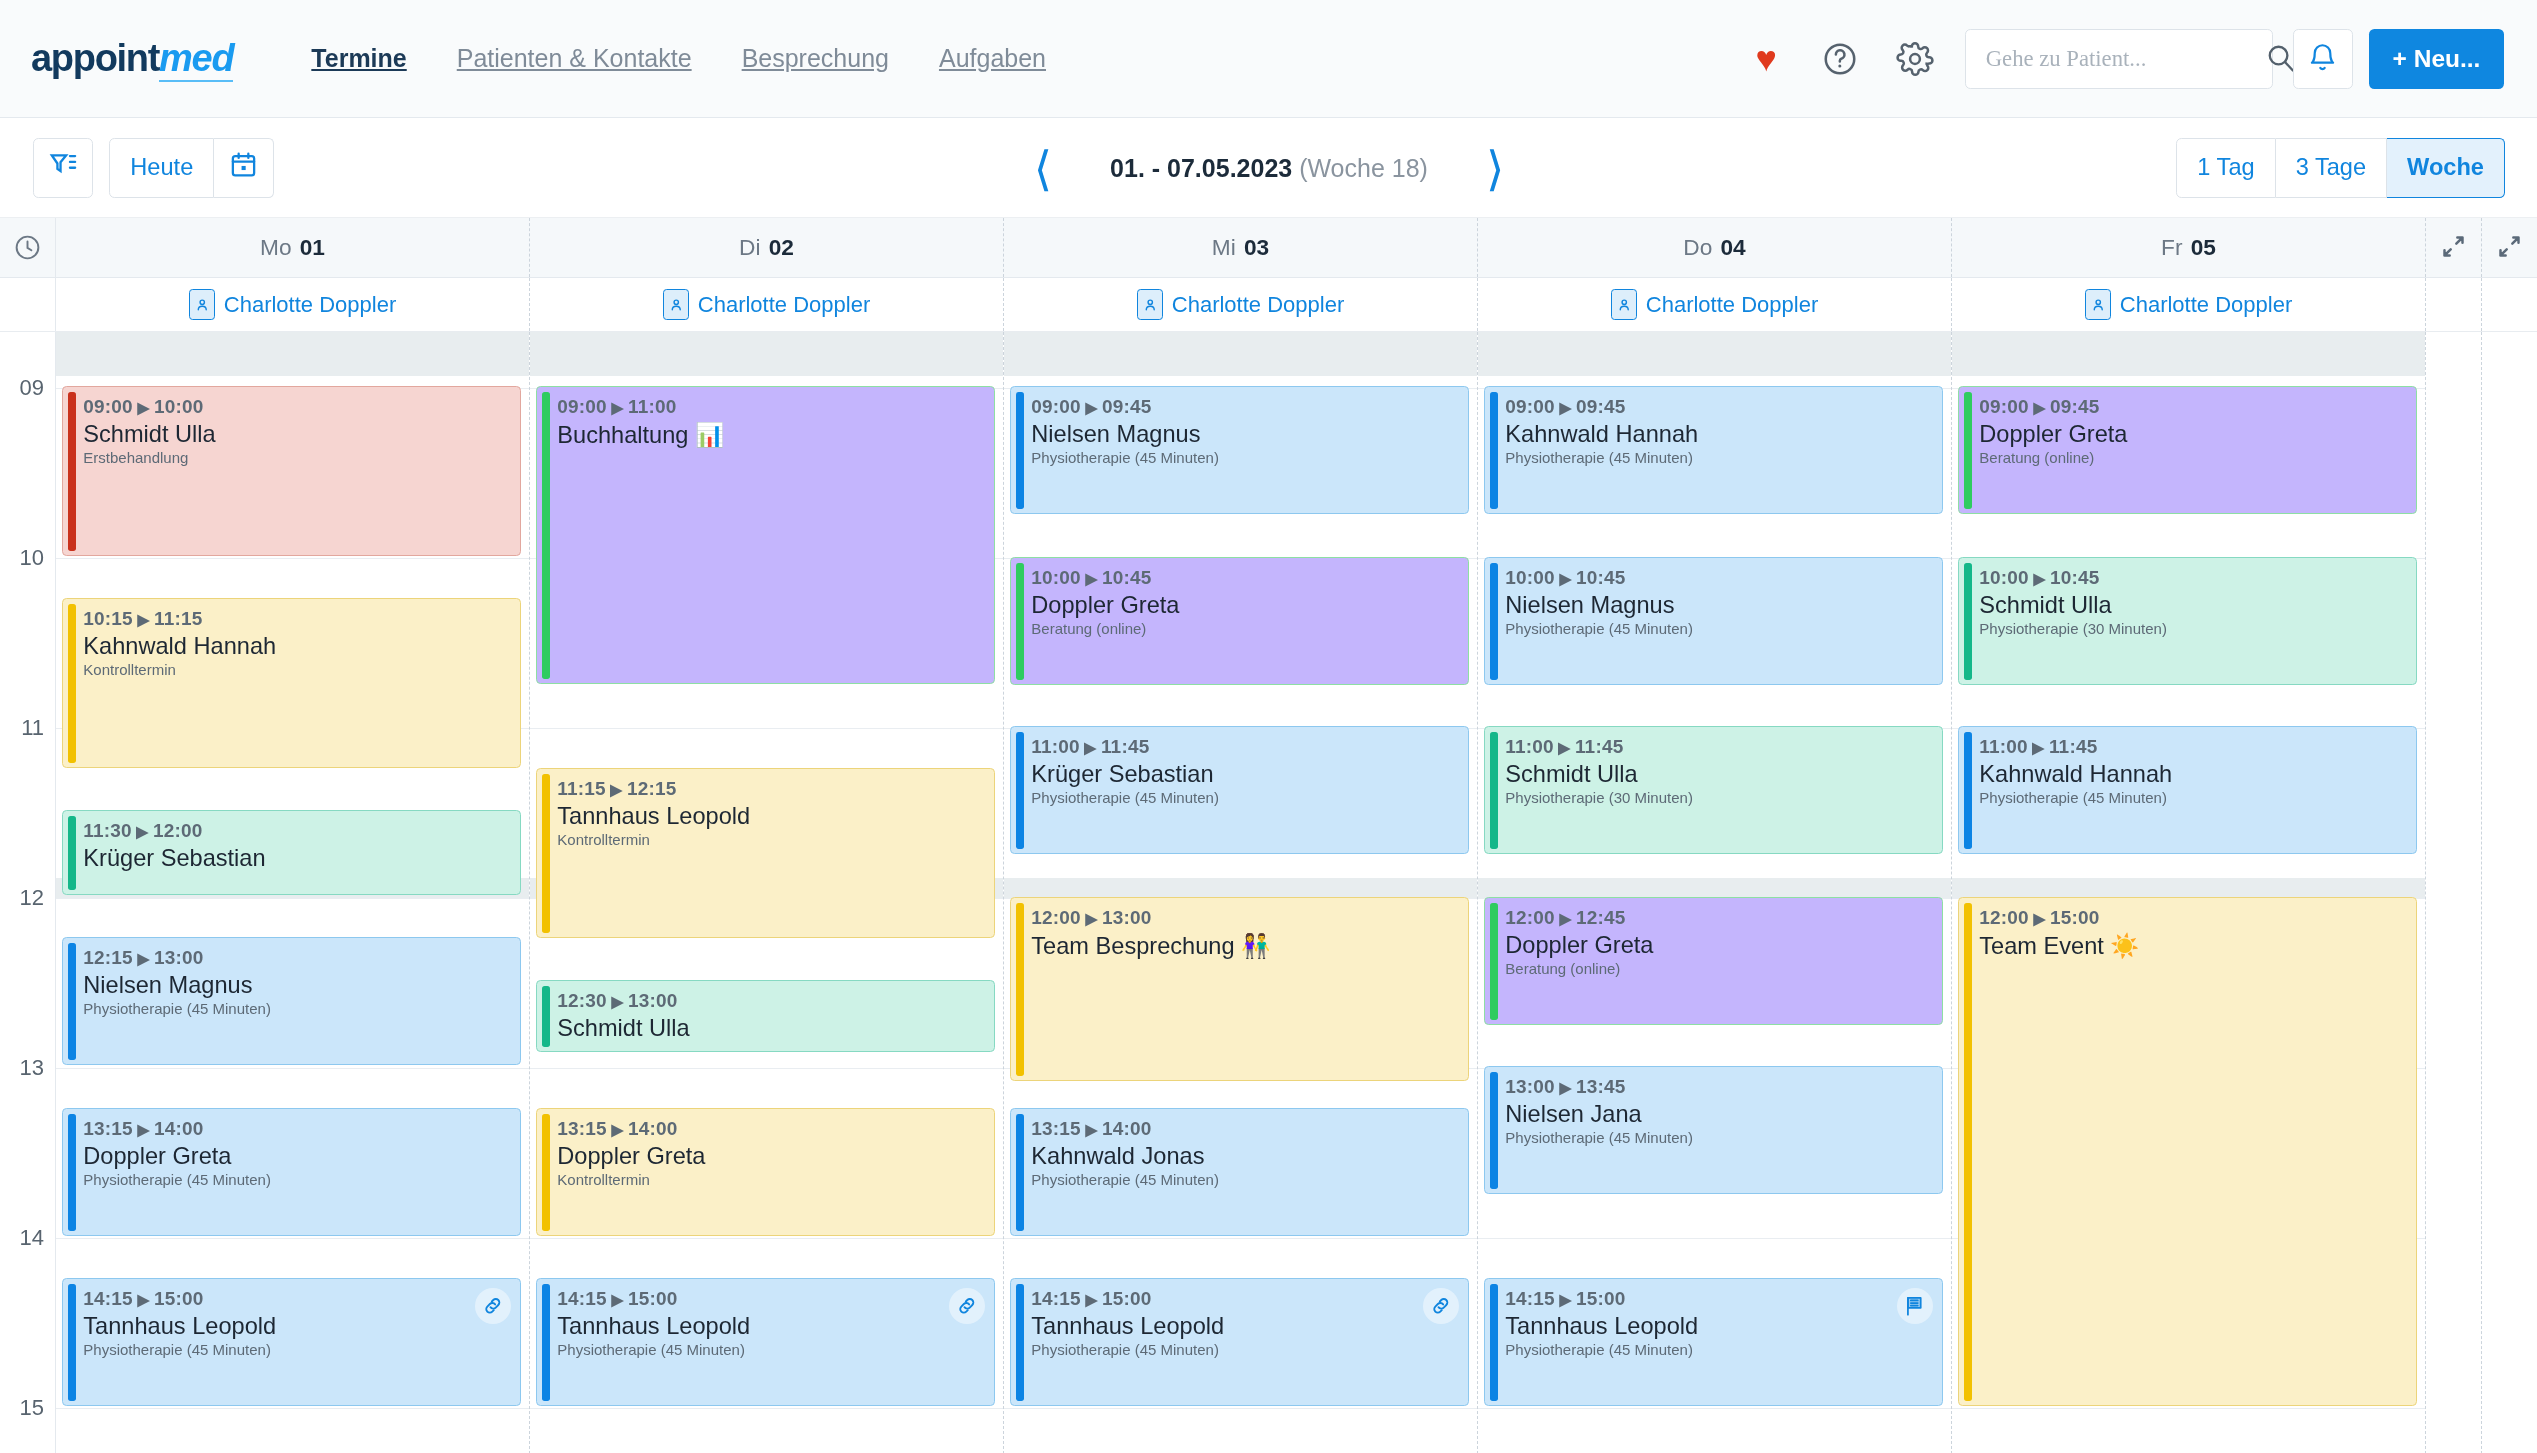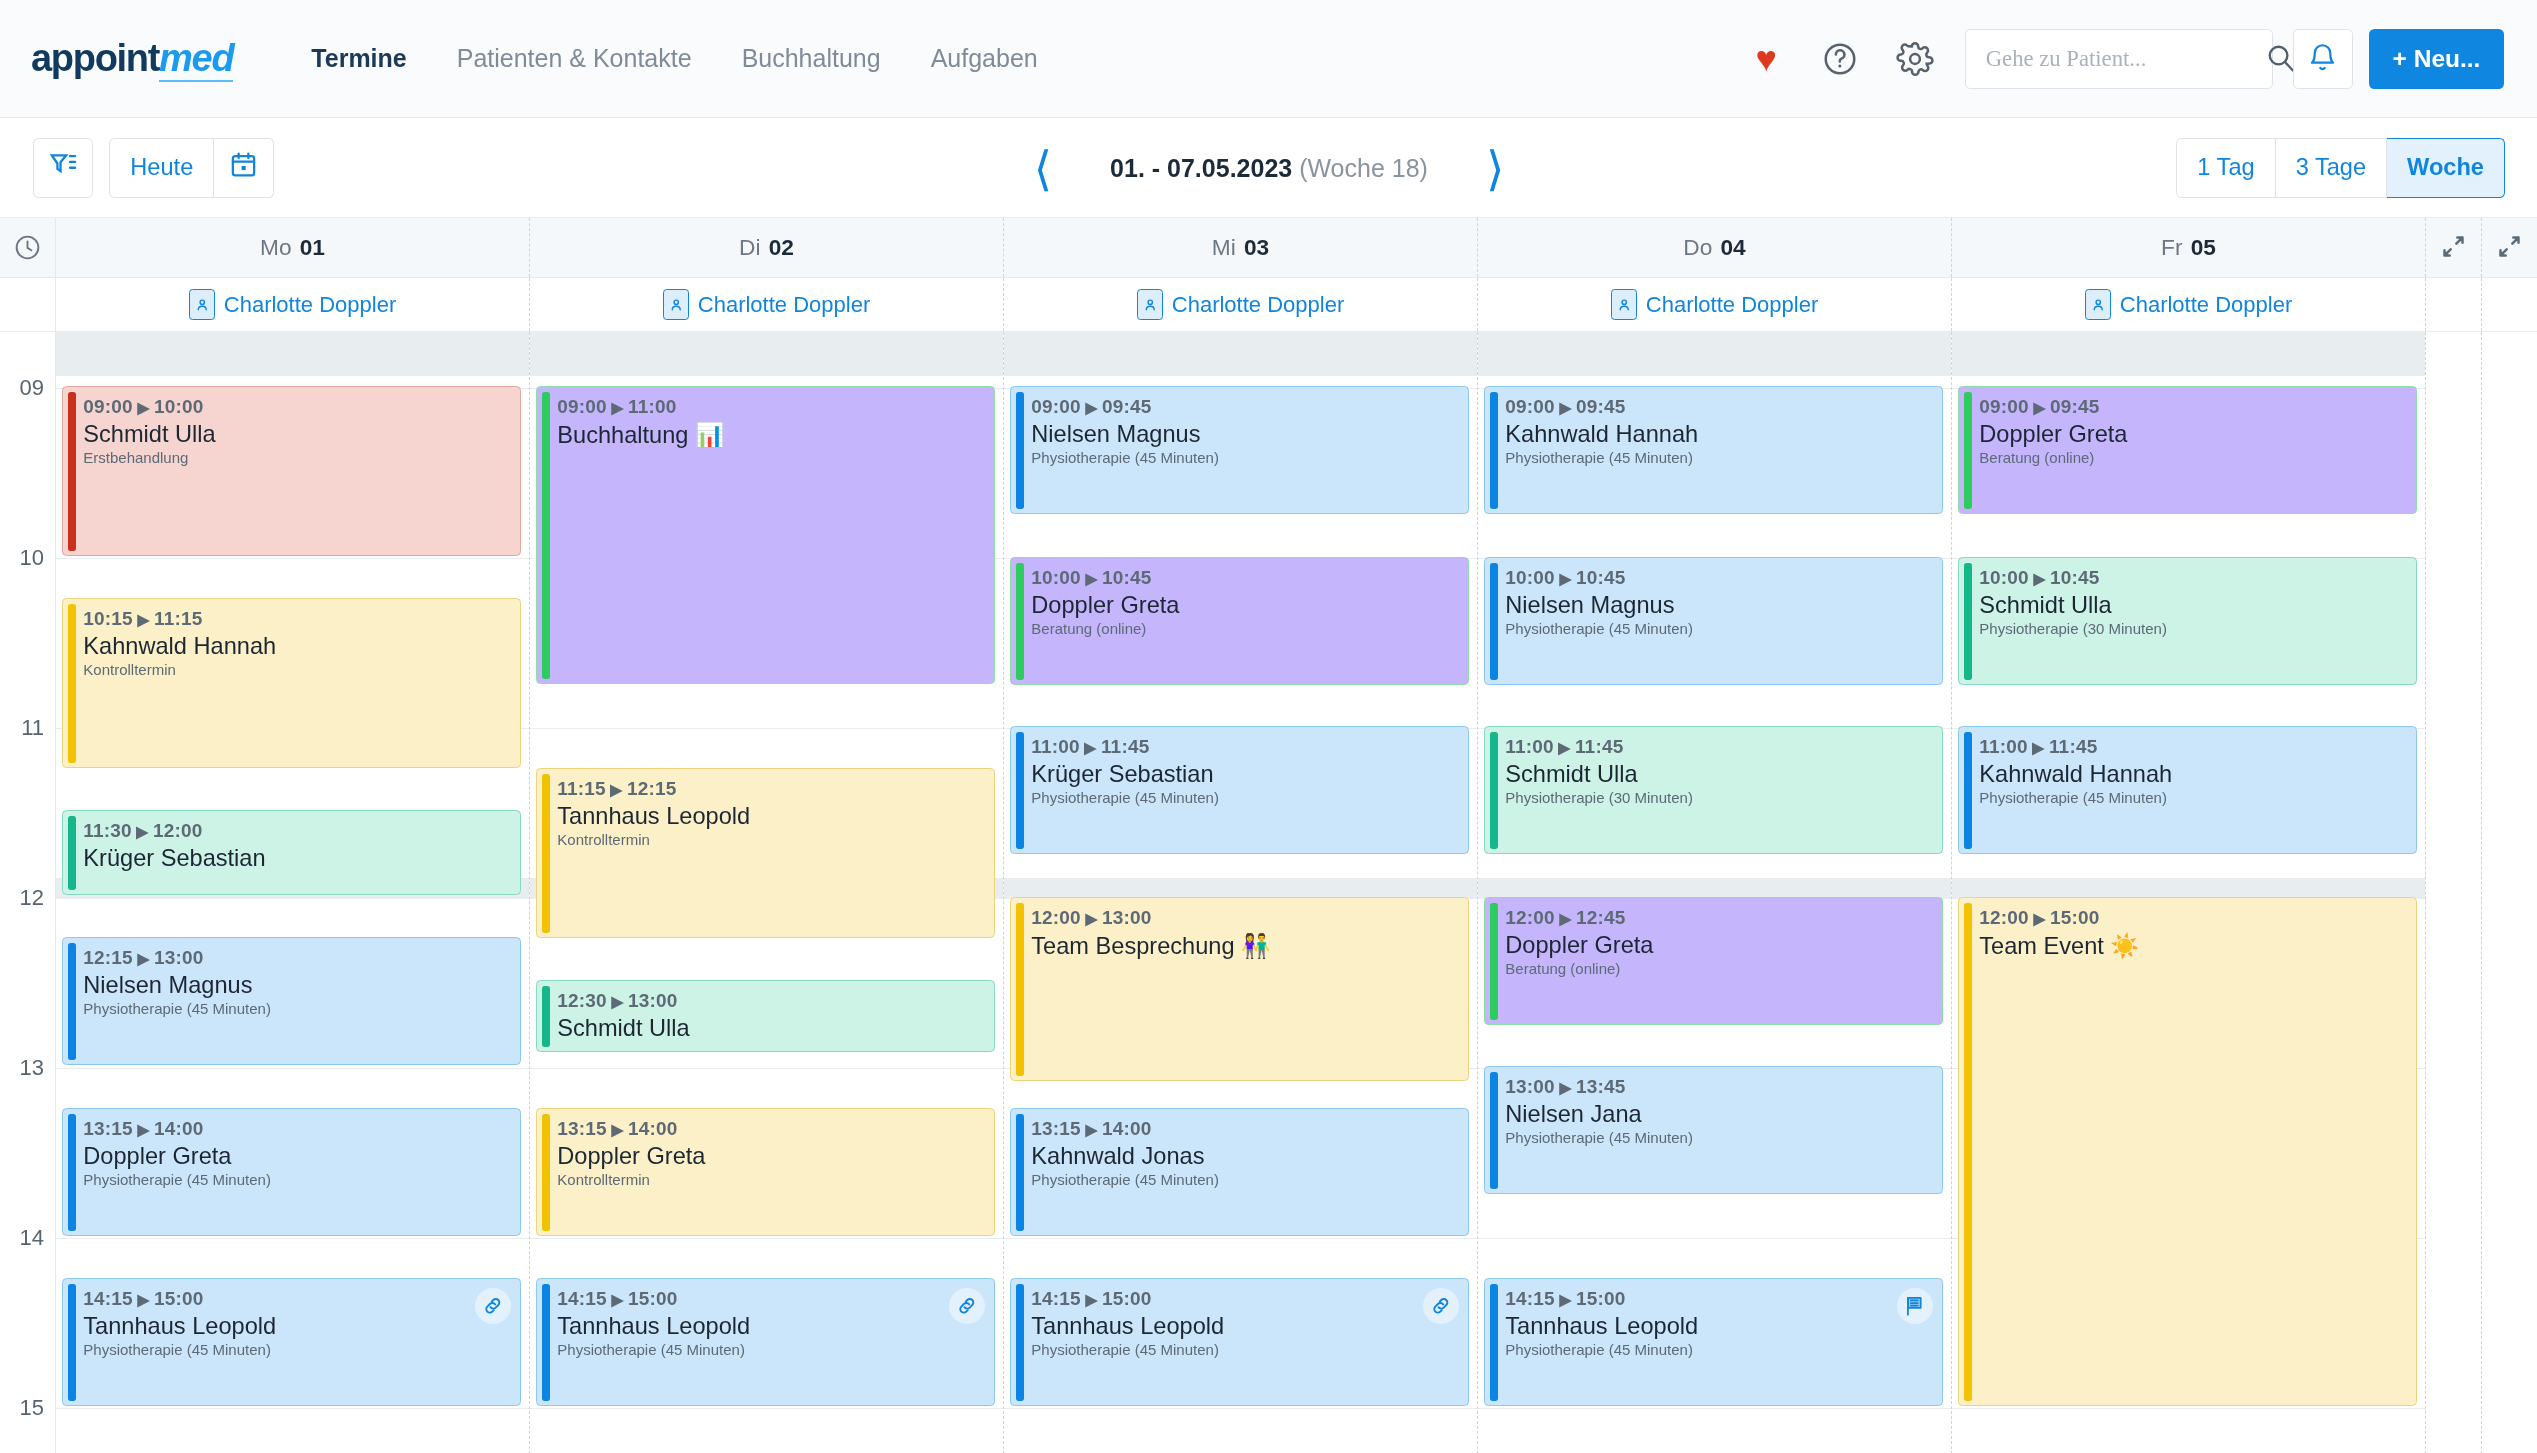--- a/index.html
+++ b/index.html
@@ -36,20 +36,21 @@
     border-bottom: 2.7px solid #59bdf7;
     padding-bottom: 0.9px;
   }
   .nav { display: flex; align-items: center; gap: 0; }
   .nav-item {
     font-size: 25px;
     color: #7f8b98;
     padding: 9px 25px;
     cursor: pointer;
     white-space: nowrap;
+    text-decoration: underline;
   }
   .nav-item.active { color: #1c3a57; font-weight: 700; }
 
   .top-right {
     margin-left: auto;
     display: flex;
     align-items: center;
     gap: 0;
   }
   .icon-btn {
@@ -273,21 +274,21 @@
 </head>
 <body>
 
 <div class="topbar">
   <div class="logo">
     <span>appoint</span><span class="med">med</span>
   </div>
   <div class="nav">
     <div class="nav-item active">Termine</div>
     <div class="nav-item">Patienten &amp; Kontakte</div>
-    <div class="nav-item">Buchhaltung</div>
+    <div class="nav-item">Besprechung</div>
     <div class="nav-item">Aufgaben</div>
   </div>
 
   <div class="top-right">
     <div class="icon-btn">
         <span class="heart">♥</span>
       </div>
     <div class="icon-btn">
       <svg width="38" height="38" viewBox="0 0 24 24" fill="none" stroke="#56626e" stroke-width="1.6">
         <circle cx="12" cy="12" r="9"></circle>

